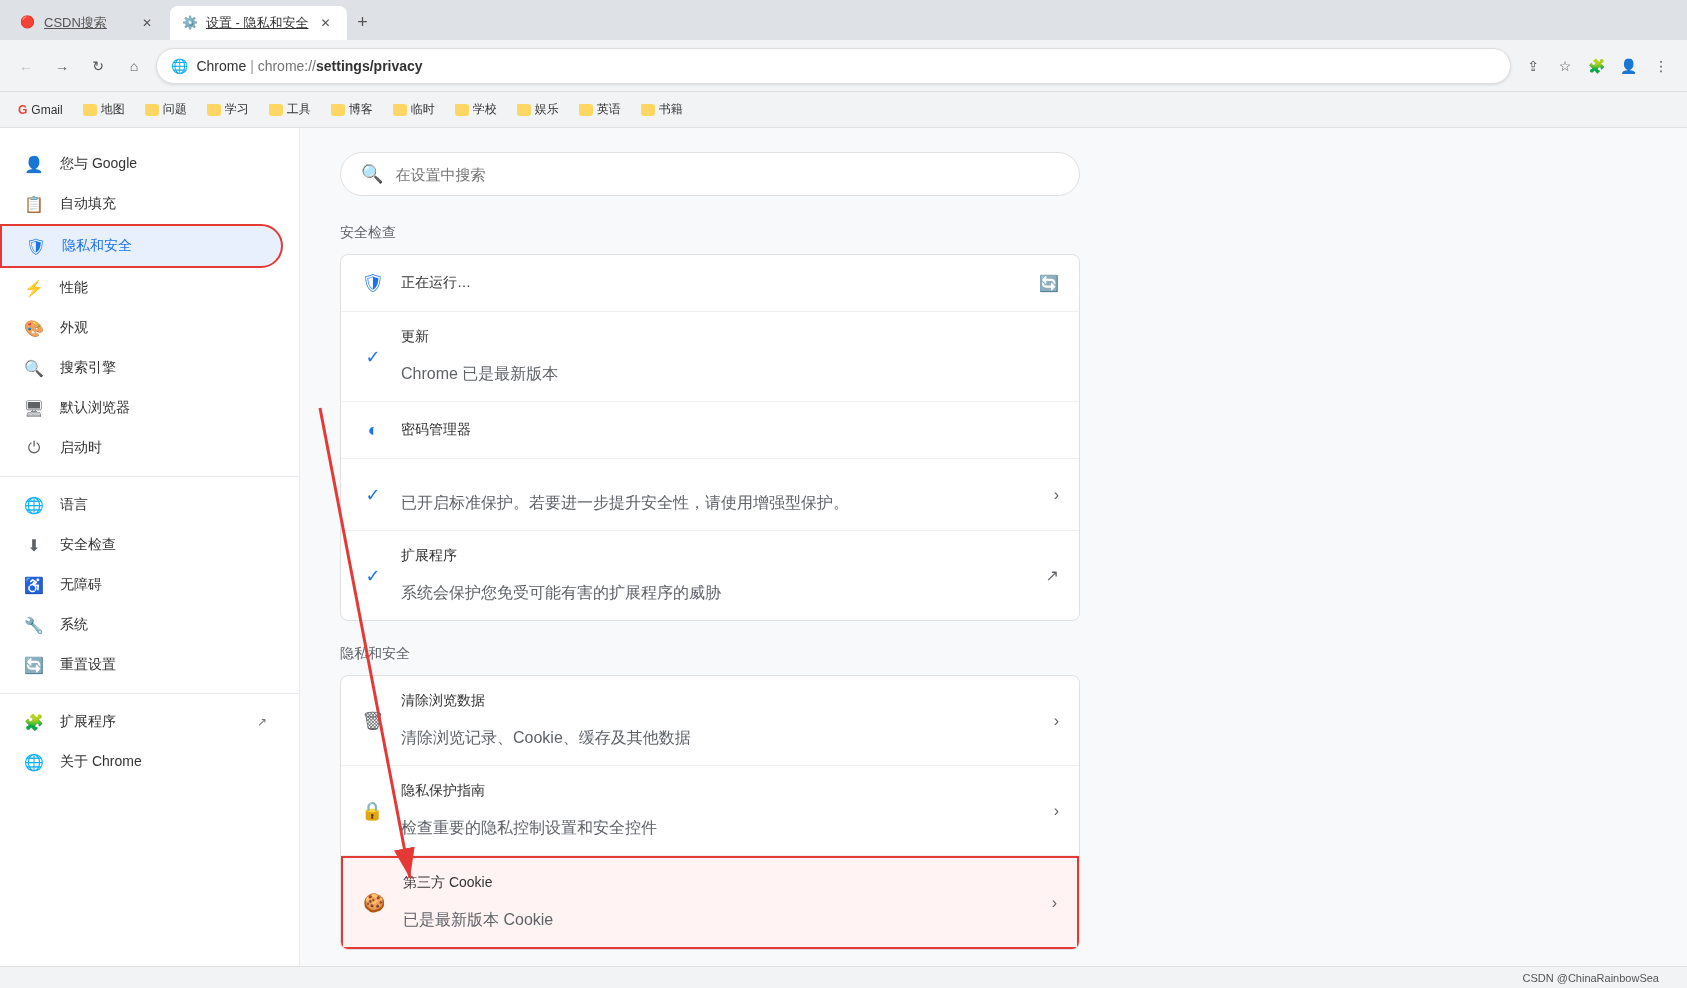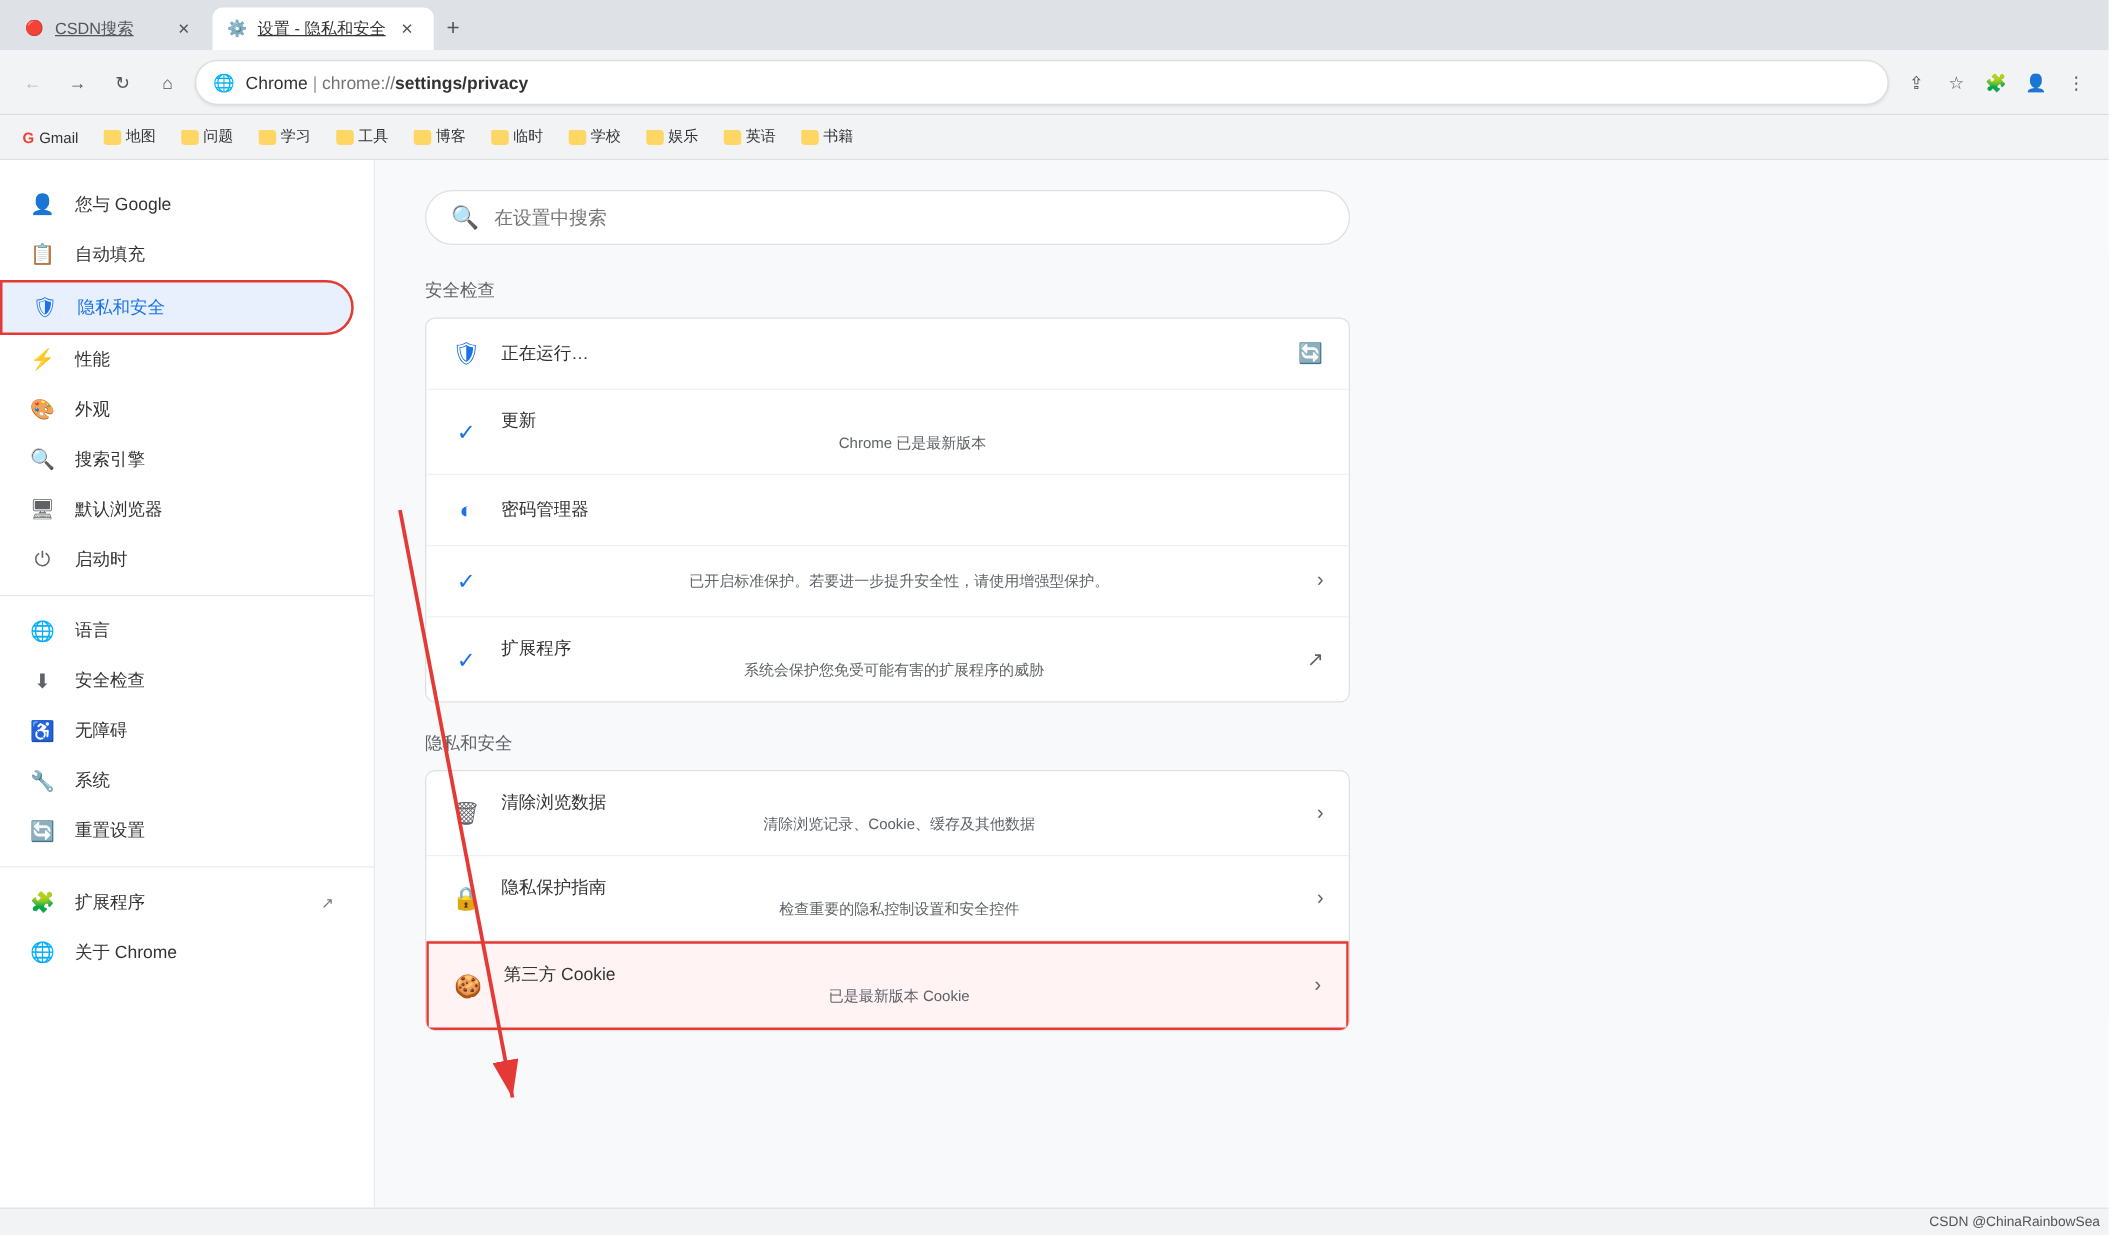--- a/index.html
+++ b/index.html
@@ -201,39 +201,39 @@
       border-bottom: 1px solid #f0f0f0;
       gap: 16px;
       cursor: pointer;
       position: relative;
     }
     .card-item:last-child { border-bottom: none; }
 
     .card-item-icon { width: 24px; height: 24px; display: flex; align-items: center; justify-content: center; color: #5f6368; font-size: 18px; flex-shrink: 0; }
     .card-item-text { flex: 1; }
     .card-item-title { font-size: 14px; color: #333; }
-    .card-item-subtitle { font-size: 12px; color: #5f6368; margin-top: 0; text-align: center; }
+    .card-item-subtitle { font-size: 16px; color: #5f6368; margin-top: 18px; }
     .card-item-action { color: #5f6368; font-size: 16px; }
 
     .check-icon { color: #1a73e8; font-size: 18px; }
     .shield-icon-blue { color: #1a73e8; }
 
     
     .card-item.highlighted {
       background: #fff3f3;
       border: 2px solid #e53935;
     }
 
     
     .status-bar {
       height: 22px;
       background: #f1f3f4;
       display: flex;
       align-items: center;
-      padding: 0 7px;
+      padding: 0 28px;
       font-size: 11px;
       color: #555;
       border-top: 1px solid #e0e0e0;
       justify-content: flex-end;
       gap: 20px;
     }
   </style>
 </head>
 <body>
 

